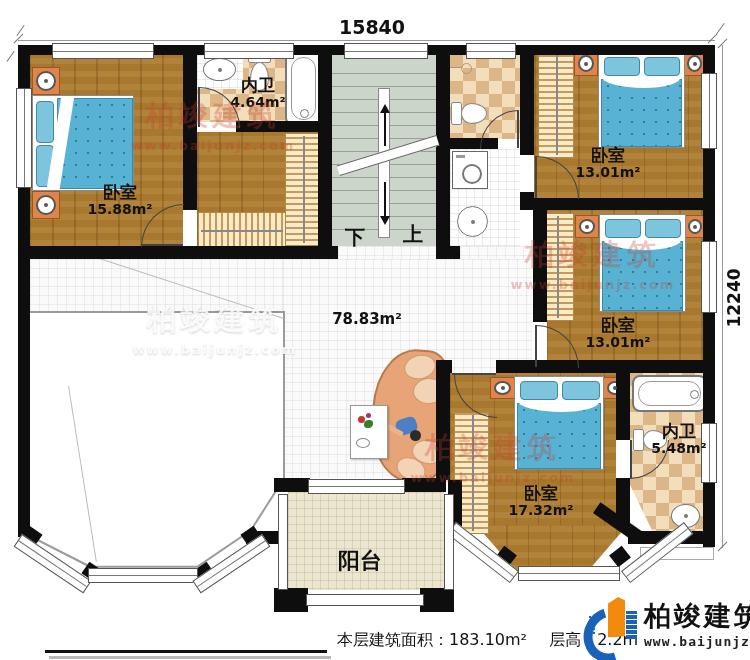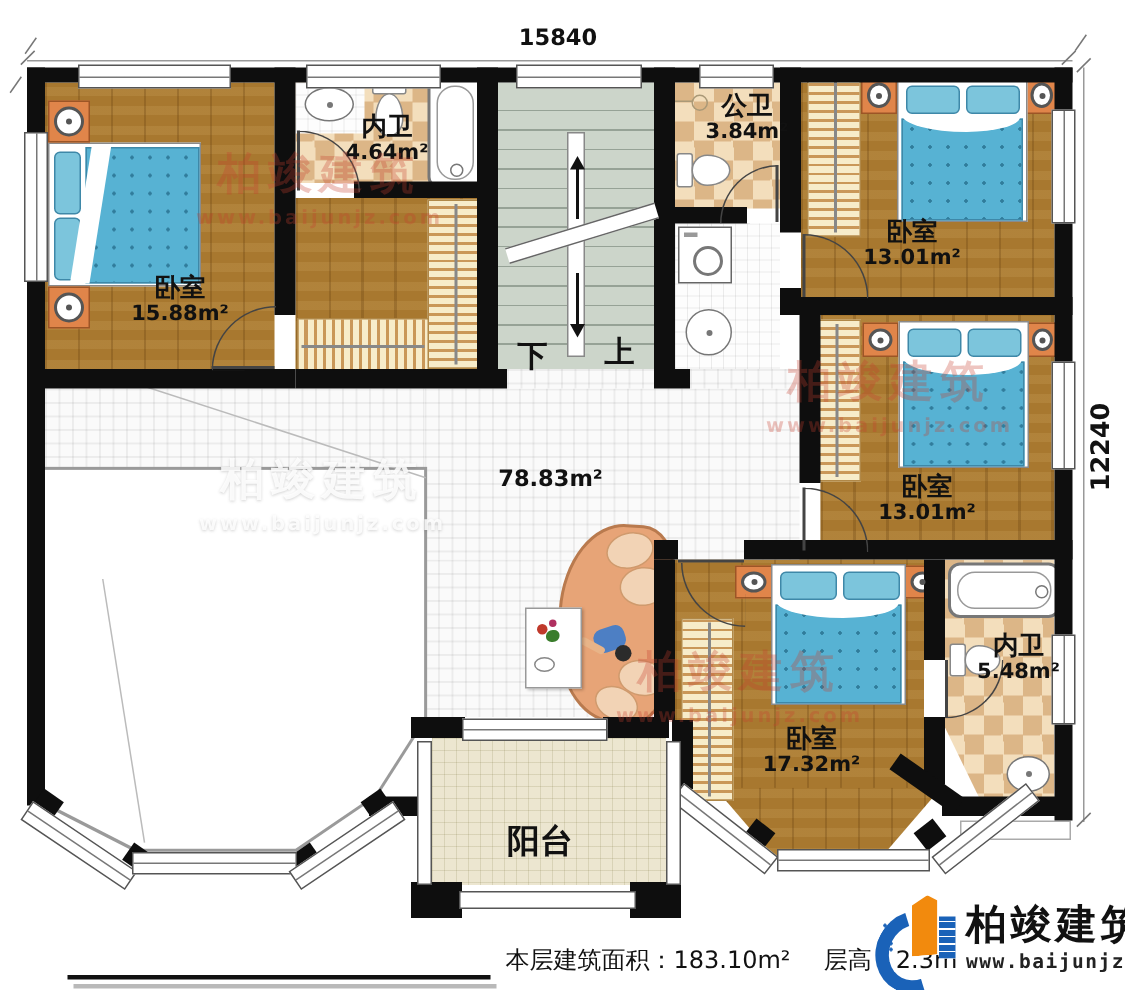--- a/index.html
+++ b/index.html
@@ -260,24 +260,20 @@
   <div class="biglbl" style="left:398px;top:221px;width:30px;font-size:20px;">上</div>
 
   <div class="rlabel" style="left:70px;top:183px;width:100px;">
     <span class="n">卧室</span>
     <span class="a">15.88m²</span>
   </div>
   <div class="rlabel" style="left:222px;top:76px;width:72px;">
     <span class="n">内卫</span>
     <span class="a">4.64m²</span>
   </div>
-  <div class="rlabel" style="left:460px;top:62px;width:76px;">
-    <span class="n">公卫</span>
-    <span class="a">3.84m²</span>
-  </div>
   <div class="rlabel" style="left:566px;top:146px;width:84px;">
     <span class="n">卧室</span>
     <span class="a">13.01m²</span>
   </div>
   <div class="rlabel" style="left:576px;top:316px;width:84px;">
     <span class="n">卧室</span>
     <span class="a">13.01m²</span>
   </div>
   <div class="rlabel" style="left:496px;top:484px;width:90px;">
     <span class="n">卧室</span>
@@ -299,35 +295,35 @@
     <span class="u">www.baijunjz.com</span>
   </div>
   <div class="wm wm-red" style="left:368px;top:428px;width:250px;">
     <span class="b">柏竣建筑</span>
     <span class="u">www.baijunjz.com</span>
   </div>
 
   <div class="line" style="left:18px;top:40px;width:697px;height:1px;"></div>
   <div class="tick" style="left:12px;top:38px;"></div>
   <div class="tick" style="left:706px;top:38px;"></div>
-  <div class="biglbl" style="left:330px;top:16px;width:84px;font-size:15px;text-align:center;">15840</div>
+  <div class="biglbl" style="left:330px;top:16px;width:84px;font-size:19px;text-align:center;">15840</div>
   <div class="line" style="left:722px;top:45px;width:1px;height:503px;"></div>
   <div class="tick" style="left:716px;top:43px;"></div>
   <div class="tick" style="left:716px;top:546px;"></div>
   <div class="biglbl" style="left:692px;top:288px;width:84px;font-size:17px;transform:rotate(-90deg);">12240</div>
   <div class="tick" style="left:14px;top:30px;transform:rotate(-55deg);"></div>
   <div class="tick" style="left:4px;top:56px;transform:rotate(-55deg);"></div>
   <div class="tick" style="left:714px;top:28px;transform:rotate(-55deg);"></div>
 
   <div class="abs" style="left:45px;top:650px;width:282px;height:3px;background:#111;"></div>
   <div class="abs" style="left:49px;top:656px;width:282px;height:3px;background:#b9b9b9;"></div>
   <div class="abs" style="left:337px;top:630px;width:330px;height:22px;font-size:16px;font-weight:500;color:#111;white-space:nowrap;">
     <span>本层建筑面积：</span><span>183.10m²</span>
     <span style="display:inline-block;width:12px;"></span>
-    <span>层高：</span><span>2.3m</span>
+    <span>层高：</span><span>2.2m</span>
   </div>
   <div class="abs" style="left:584px;top:592px;width:164px;height:62px;display:flex;align-items:center;gap:6px;">
     <div class="abs" style="position:relative;width:54px;height:56px;flex:0 0 54px;">
       <div class="abs" style="left:0;top:12px;width:34px;height:38px;border:9px solid #1a62b8;border-radius:50%;border-top-color:transparent;border-right-color:transparent;transform:rotate(28deg);"></div>
       <div class="abs" style="left:24px;top:2px;width:17px;height:40px;background:#f28a0d;clip-path:polygon(0 15%,60% 0,100% 10%,100% 100%,0 100%);transform:skewY(-4deg);"></div>
       <div class="abs" style="left:42px;top:16px;width:11px;height:28px;background:#1a62b8;background-image:repeating-linear-gradient(0deg,transparent 0 4px,#fff 4px 5px);"></div>
       <div class="abs" style="left:4px;top:20px;width:8px;height:20px;background-image:radial-gradient(#1a62b8 1px,transparent 1.3px);background-size:4px 4px;"></div>
     </div>
     <div class="abs" style="position:relative;display:flex;flex-direction:column;">
       <span style="font-size:27px;font-weight:bold;color:#111;letter-spacing:3px;white-space:nowrap;">柏竣建筑</span>

